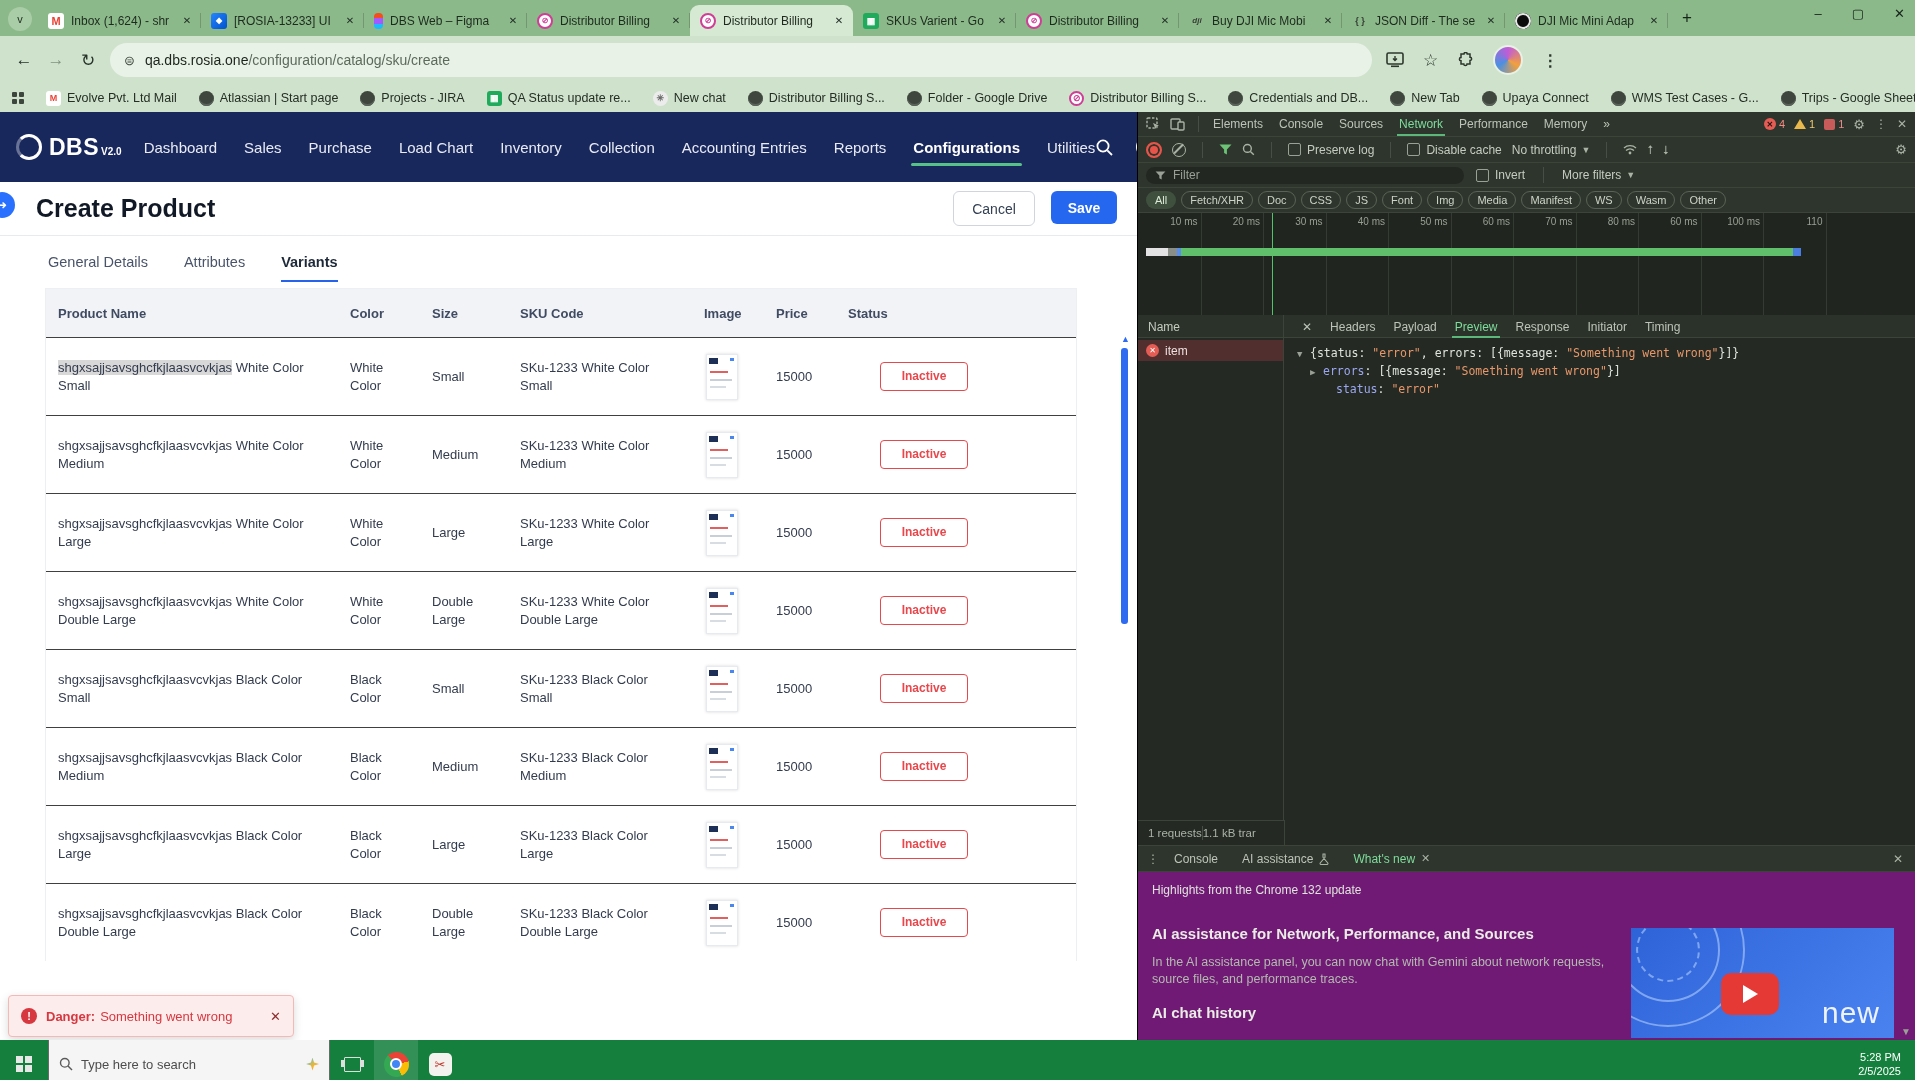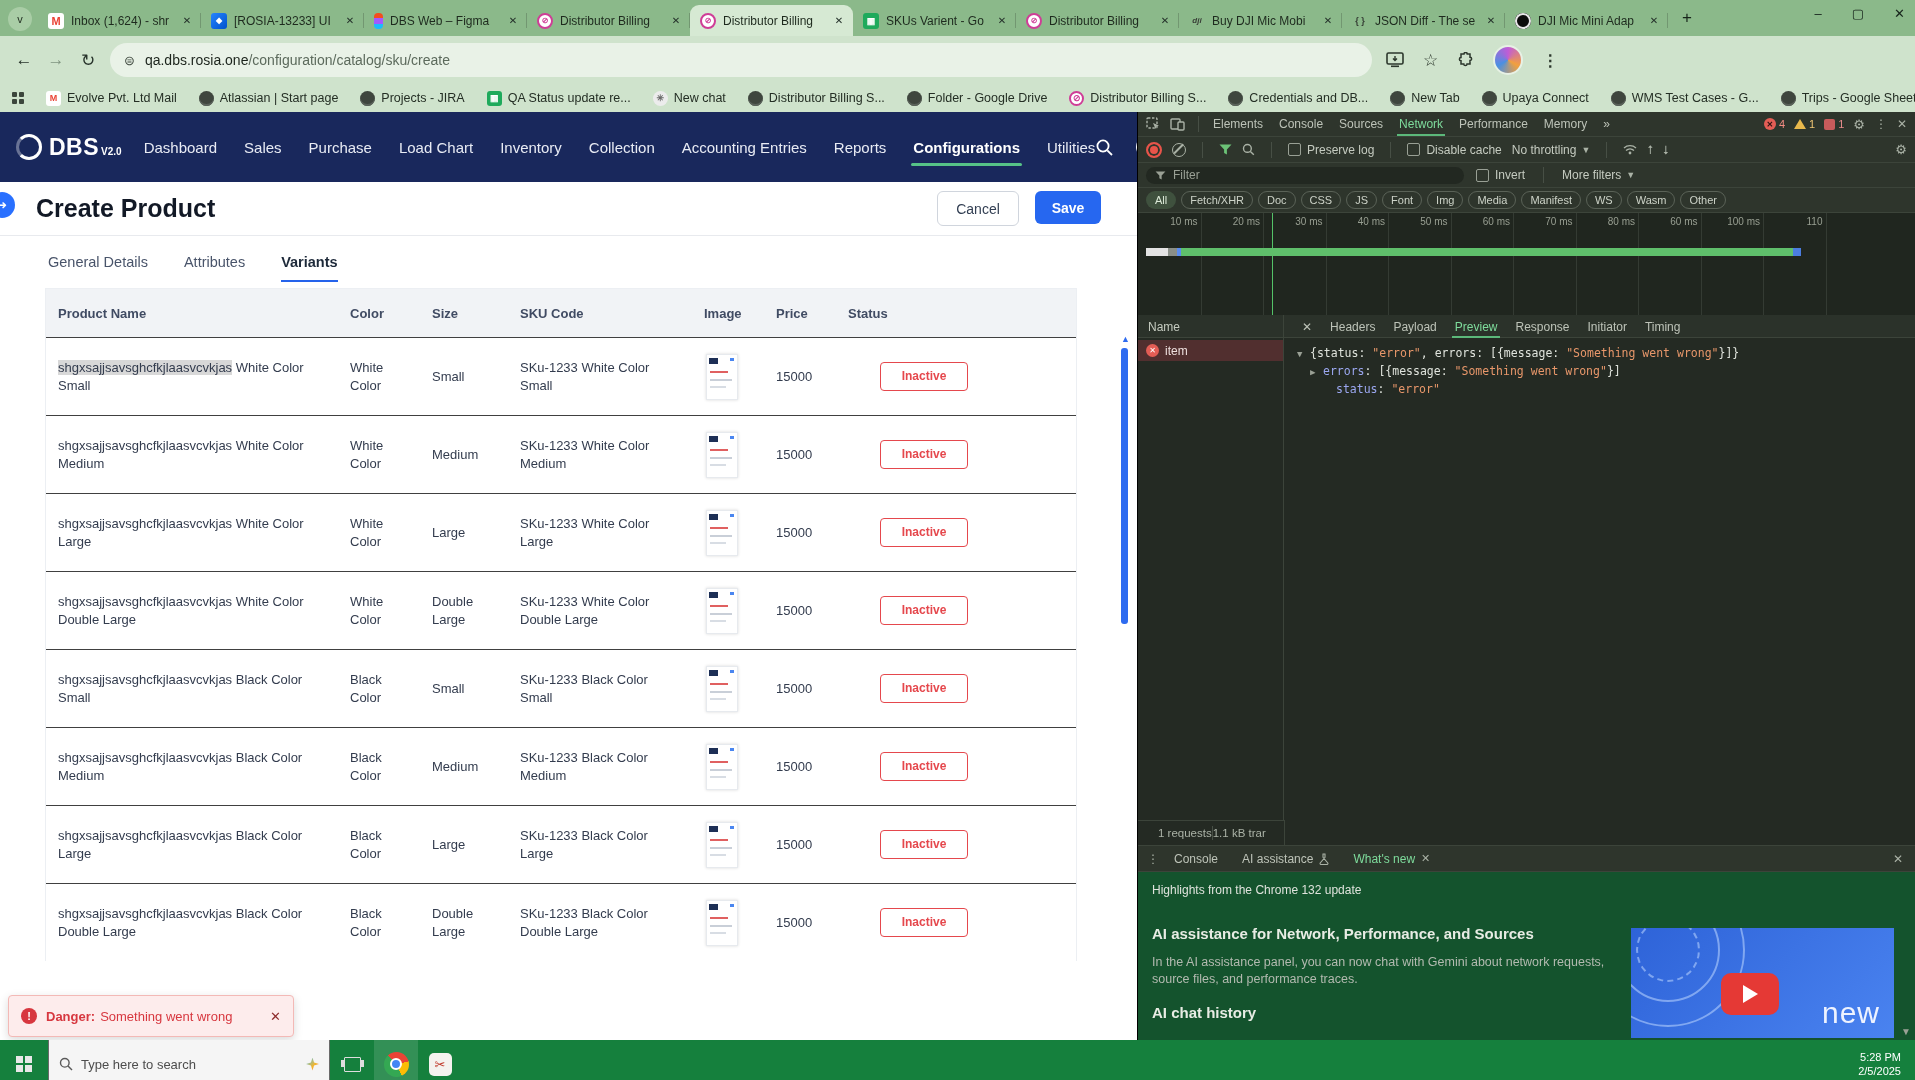--- a/index.html
+++ b/index.html
@@ -37,21 +37,21 @@
   .omni .url .path{color:#5c6a5c;}
   .tbicons{display:flex;align-items:center;gap:19px;margin-left:14px;color:#2c372c;}
   .avatar{width:26px;height:26px;border-radius:50%;background:conic-gradient(#c05cd6,#f2a03d,#4a90e2,#c05cd6);border:2px solid #e7f1e5;}
   .bookmarks{position:absolute;left:0;top:84px;right:0;height:28px;background:#cfe3cc;display:flex;align-items:center;font-size:12.5px;color:#242e24;padding:0 10px;box-sizing:border-box;}
   .bm{display:flex;align-items:center;margin-right:22px;white-space:nowrap;}
   .bm .fav{width:15px;height:15px;margin-right:6px;font-size:9px;}
   .bmgrid{display:grid;grid-template-columns:5px 5px;grid-gap:2px;margin:0 10px 0 2px;}
   .bmgrid i{width:5px;height:5px;background:#3c463c;border-radius:1px;}
   .bmsep{width:1px;height:16px;background:#9fb89d;margin-right:12px;}
   
-  .page{position:absolute;left:0;top:112px;width:1137px;height:928px;background:#fff;overflow:hidden;}
+  .page{position:absolute;left:0;top:112px;width:1137px;height:928px;background:#fff;overflow:hidden;padding-left:16px;}
   .appnav{position:absolute;left:0;top:0;width:100%;height:70px;background:#19285c;display:flex;align-items:center;padding:0 16px;box-sizing:border-box;color:#fff;}
   .logo{display:flex;align-items:baseline;margin-right:22px;}
   .logoswirl{width:26px;height:26px;border-radius:50%;border:3px solid #fff;border-left-color:rgba(255,255,255,.35);align-self:center;margin-right:7px;box-sizing:border-box;}
   .logotxt{font-size:23px;font-weight:800;letter-spacing:.5px;}
   .logover{font-size:10px;font-weight:700;margin-left:2px;text-align:right;}
   #nav{display:flex;gap:27px;height:100%;align-items:center;}
   .navitem{font-size:15px;color:#e8ebf4;height:100%;display:flex;align-items:center;position:relative;white-space:nowrap;}
   .navitem.active{font-weight:700;color:#fff;}
   .navitem.active:after{content:"";position:absolute;left:-2px;right:-2px;bottom:16px;height:3px;background:#56c287;border-radius:2px;}
   .appnav .right{margin-left:auto;display:flex;align-items:center;gap:22px;padding-right:4px;}
@@ -136,27 +136,27 @@
   #dtdetailtabs{position:absolute;left:0;top:0;right:0;height:23px;display:flex;align-items:center;gap:0;padding-left:8px;z-index:2;}
   .dtab2{padding:0 9px;height:100%;display:flex;align-items:center;color:#bdc3b8;position:relative;white-space:nowrap;}
   .dtab2.active{color:#7edc9c;}
   .dtab2.active:after{content:"";position:absolute;left:6px;right:6px;bottom:0;height:2px;background:#5cb87a;}
   .previewpane{position:absolute;left:0;top:23px;right:0;bottom:0;padding:7px 0 0 12px;font-family:"DejaVu Sans Mono",monospace;font-size:11.5px;line-height:17px;}
   .pl{white-space:nowrap;}
   .pl .arr{color:#9aa095;display:inline-block;width:13px;font-size:9px;}
   .tok-plain{color:#dfe3dc;}
   .tok-key{color:#9ba7f0;}
   .tok-string{color:#e8976a;}
-  .dt-status{position:absolute;left:0;top:708px;width:147px;height:25px;border-top:1px solid #3c443a;border-right:1px solid #3c443a;display:flex;align-items:center;padding-left:20px;box-sizing:border-box;color:#aab2a6;font-size:11.5px;overflow:hidden;white-space:nowrap;}
+  .dt-status{position:absolute;left:0;top:708px;width:147px;height:25px;border-top:1px solid #3c443a;border-right:1px solid #3c443a;display:flex;align-items:center;padding-left:10px;box-sizing:border-box;color:#aab2a6;font-size:11.5px;overflow:hidden;white-space:nowrap;}
   .dt-drawerbar{position:absolute;left:0;top:733px;width:100%;height:27px;background:#2e352c;border-top:1px solid #3c443a;border-bottom:1px solid #3c443a;display:flex;align-items:center;padding:0 8px;box-sizing:border-box;gap:4px;}
   .kebab{color:#aab2a6;font-size:12px;letter-spacing:0;width:14px;text-align:center;}
   .drtab{padding:0 10px;height:100%;display:flex;align-items:center;gap:6px;color:#bdc3b8;white-space:nowrap;}
   .drtab.active{color:#7edc9c;}
   .drclose{margin-left:auto;color:#aab2a6;font-size:12px;padding-right:4px;}
-  .dt-drawer{position:absolute;left:0;top:760px;width:100%;bottom:0;background:#14532d;}
+  .dt-drawer{position:absolute;left:0;top:760px;width:100%;bottom:0;background:#701a75;}
   .wn-highlights{position:absolute;left:14px;top:11px;font-size:12px;color:#dfe3dc;}
   .wn-title{position:absolute;left:14px;top:53px;font-size:15px;font-weight:700;color:#e8ece4;}
   .wn-body{position:absolute;left:14px;top:82px;width:460px;font-size:12.5px;line-height:17px;color:#b3bab0;}
   .wn-chat{position:absolute;left:14px;top:132px;font-size:15px;font-weight:700;color:#e8ece4;}
   .wn-video{position:absolute;left:493px;top:56px;width:263px;height:110px;background:linear-gradient(135deg,#2e63d8,#4a83f0);overflow:hidden;}
   .wn-video .circ{position:absolute;border:2px solid rgba(190,215,255,.55);border-radius:50%;}
   .wn-play{position:absolute;left:90px;top:45px;width:58px;height:42px;background:#e53935;border-radius:10px;display:flex;align-items:center;justify-content:center;}
   .wn-play i{width:0;height:0;border-top:9px solid transparent;border-bottom:9px solid transparent;border-left:15px solid #fff;}
   .wn-new{position:absolute;right:14px;bottom:8px;color:#eef3ff;font-size:30px;letter-spacing:1px;}
   .dt-scrollhint{position:absolute;right:4px;bottom:3px;color:#9aa095;font-size:10px;}

